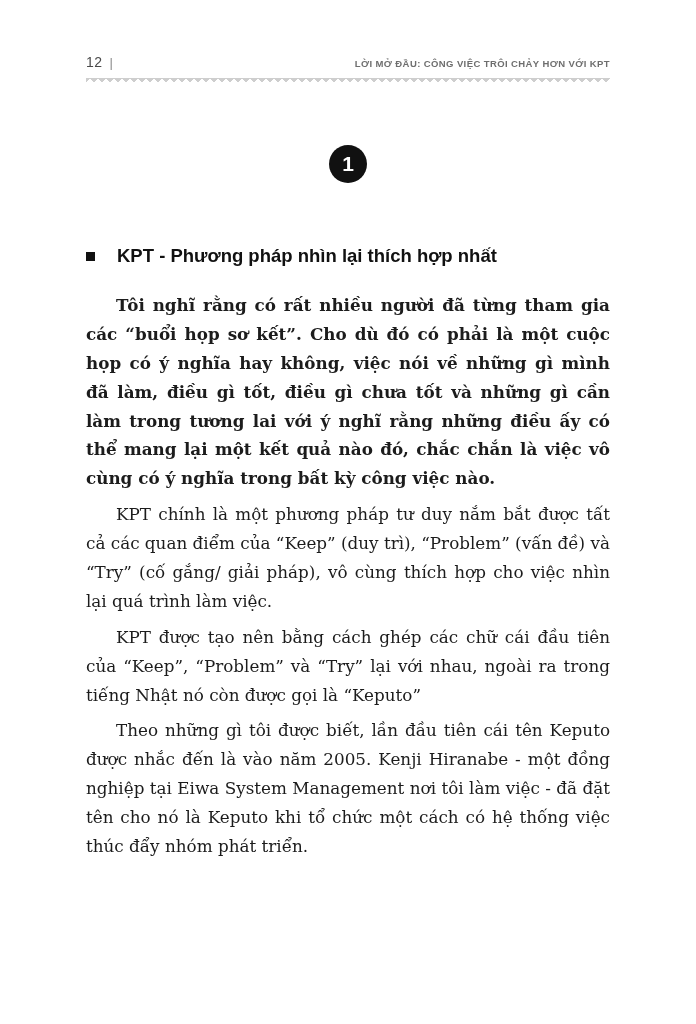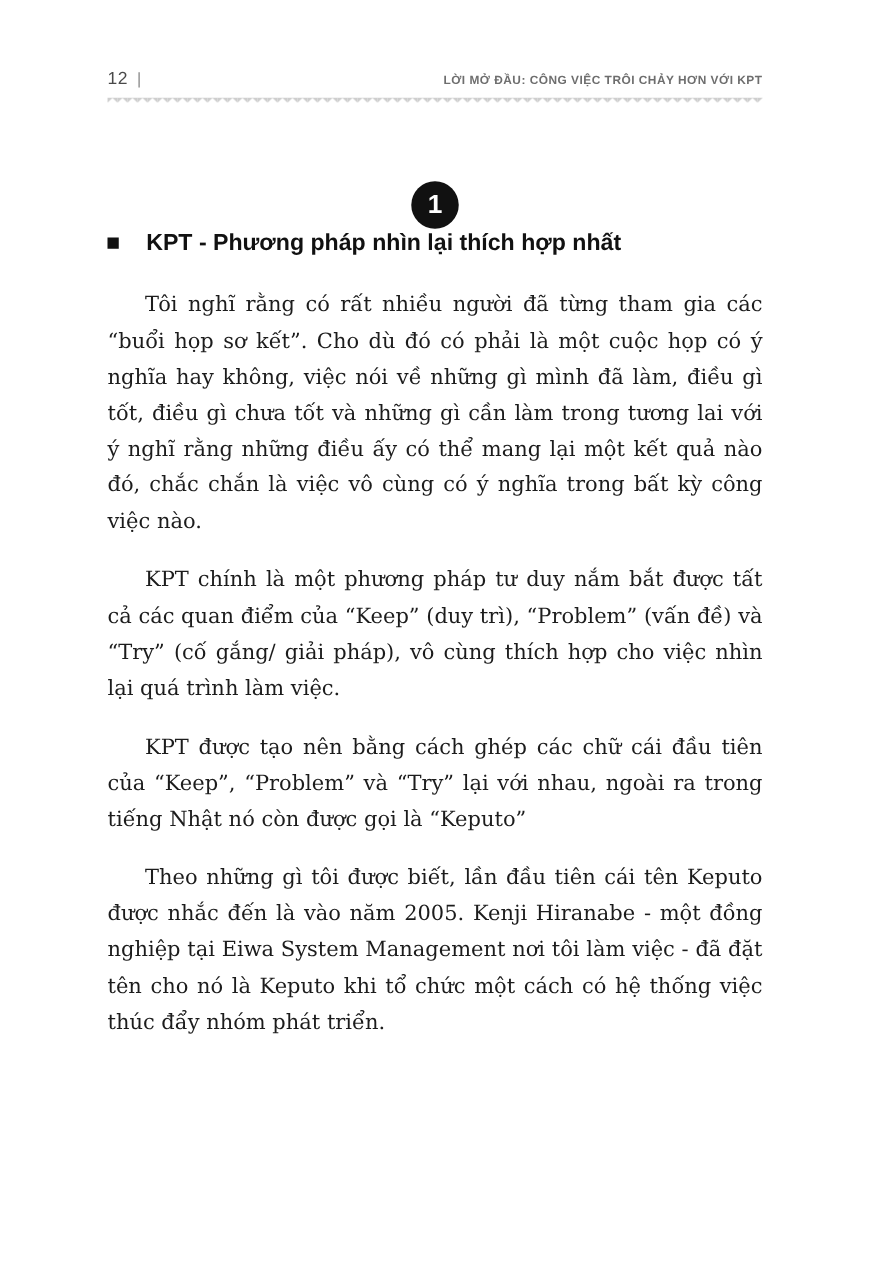--- a/index.html
+++ b/index.html
@@ -76,20 +76,21 @@
     text-align: center;
     font-family: "Liberation Sans", "DejaVu Sans", sans-serif;
     font-weight: bold;
     font-size: 23.5px;
     line-height: 1.55;
     color: #111111;
     letter-spacing: 0.3px;
   }
   
   .section-heading {
+    margin-top: 62px;
     display: flex;
     align-items: center;
     gap: 22px;
   }
   .section-bullet {
     width: 9px;
     height: 9px;
     background: #111111;
     flex: 0 0 auto;
   }
@@ -102,23 +103,23 @@
   
   .body-text {
     margin-top: 24px;
   }
   .body-text p {
     font-size: 16.8px;
     line-height: 1.72;
     text-align: justify;
     text-indent: 30px;
     color: #1c1c1c;
-    margin-top: 18px;
+    margin-top: 7px;
   }
-  .body-text p:first-child { margin-top: 0; }
+  .body-text p:first-child { margin-top: 0; font-weight: bold; }
 </style>
 </head>
 <body>
 
 <div class="page">
 
   <header class="running-header">
     <span class="page-number-wrap">
       <span class="page-number">12</span>
       <span class="page-number-sep">|</span>

